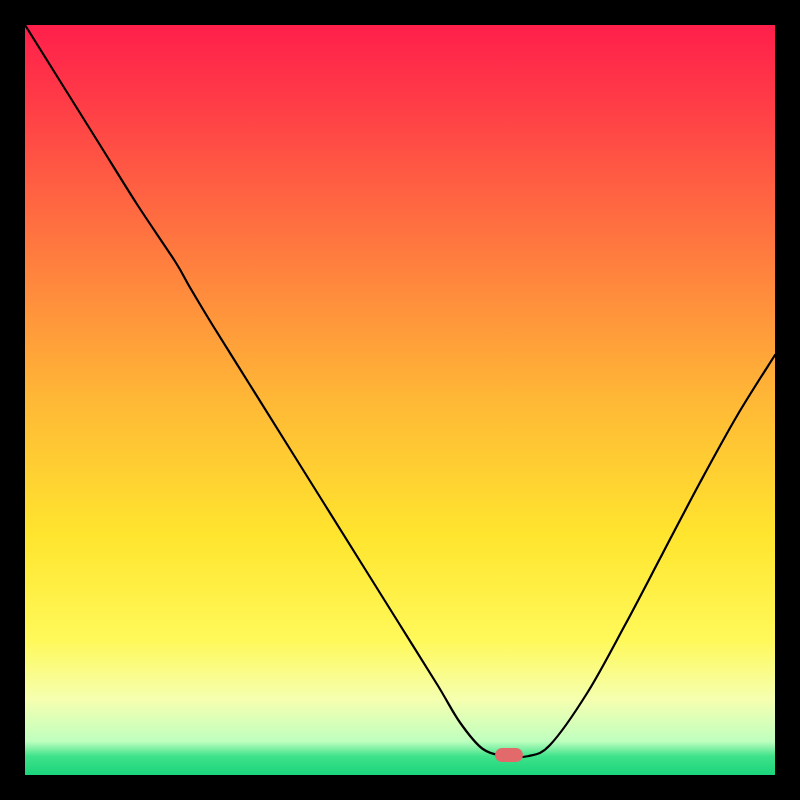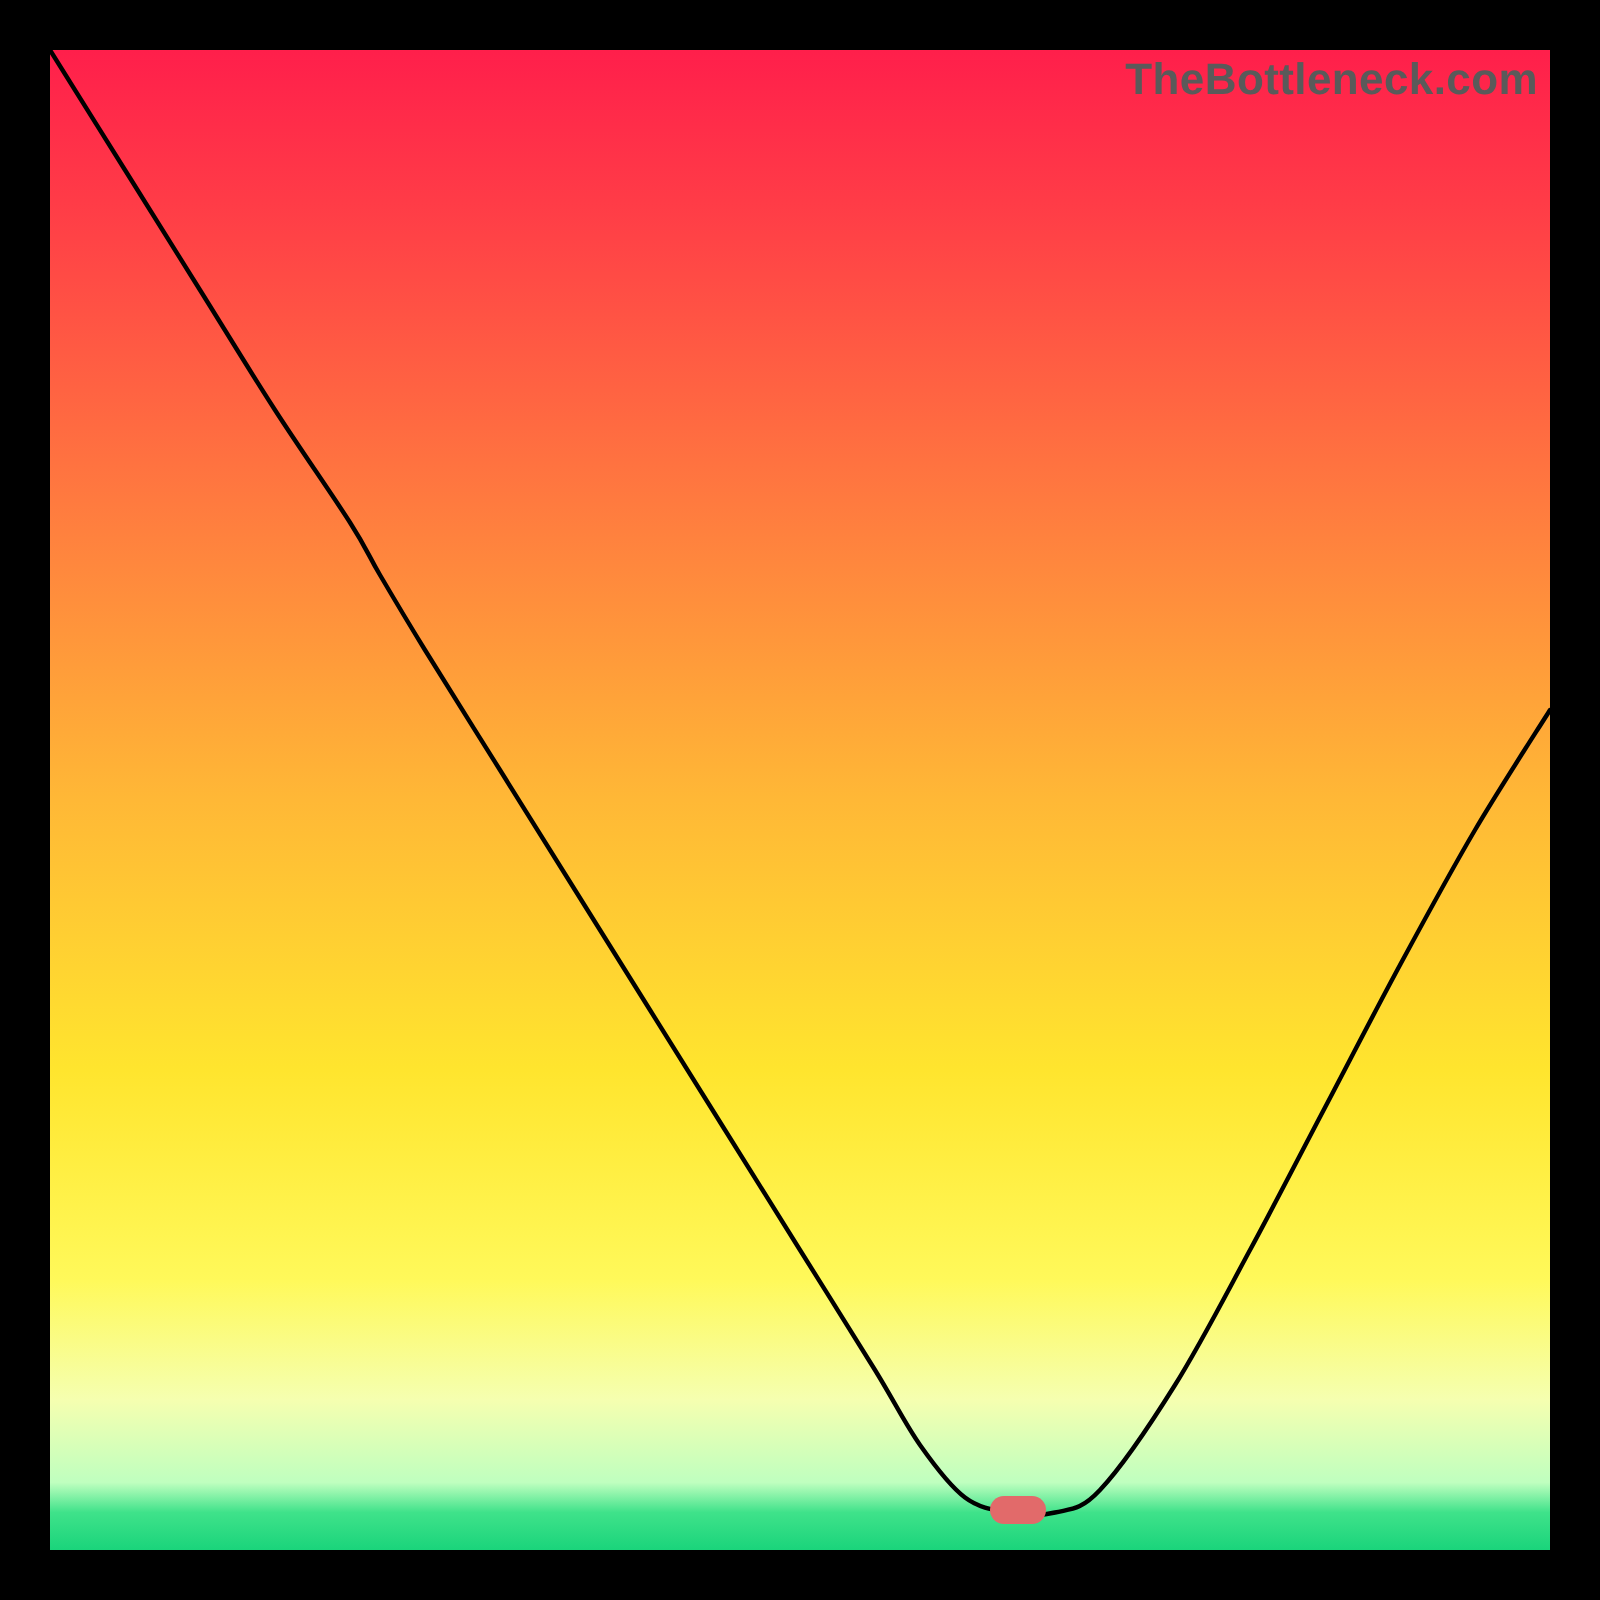--- a/index.html
+++ b/index.html
@@ -57,14 +57,13 @@
           <stop offset="97.5%" stop-color="#3fe28a"></stop>
           <stop offset="100%" stop-color="#1ad47b"></stop>
         </linearGradient>
     </defs>
     <rect x="0" y="0" width="750" height="750" fill="url(#bg-grad)"></rect>
     <path id="curve" fill="none" stroke="#000" stroke-width="2.2" stroke-linecap="round" stroke-linejoin="round" d="M 0.00 0.00 C 6.25 10.00, 25.00 40.00, 37.50 60.00 C 50.00 80.00, 62.50 100.00, 75.00 120.00 C 87.50 140.00, 100.00 160.63, 112.50 180.00 C 125.00 199.38, 141.25 222.50, 150.00 236.25 C 158.75 250.00, 158.75 251.88, 165.00 262.50 C 171.25 273.13, 177.50 283.75, 187.50 300.00 C 197.50 316.25, 212.50 340.00, 225.00 360.00 C 237.50 380.00, 250.00 400.00, 262.50 420.00 C 275.00 440.00, 287.50 460.00, 300.00 480.00 C 312.50 500.00, 325.00 520.00, 337.50 540.00 C 350.00 560.00, 362.50 580.00, 375.00 600.00 C 387.50 620.00, 402.50 643.75, 412.50 660.00 C 422.50 676.25, 427.50 686.88, 435.00 697.50 C 442.50 708.13, 450.00 718.13, 457.50 723.75 C 465.00 729.38, 472.50 730.00, 480.00 731.25 C 487.50 732.50, 495.00 733.13, 502.50 731.25 C 510.00 729.38, 515.00 730.63, 525.00 720.00 C 535.00 709.38, 550.00 687.50, 562.50 667.50 C 575.00 647.50, 587.50 623.13, 600.00 600.00 C 612.50 576.88, 625.00 552.50, 637.50 528.75 C 650.00 505.00, 662.50 480.63, 675.00 457.50 C 687.50 434.38, 700.00 411.25, 712.50 390.00 C 725.00 368.75, 743.75 340.00, 750.00 330.00"></path>
   </svg>
 
   <div class="marker" style="background: rgb(226, 106, 106); left: 483.75px; top: 729.75px;"></div>
 
-  <div class="watermark">TheBottleneck.com</div>
 </div>
 
 </body></html>

